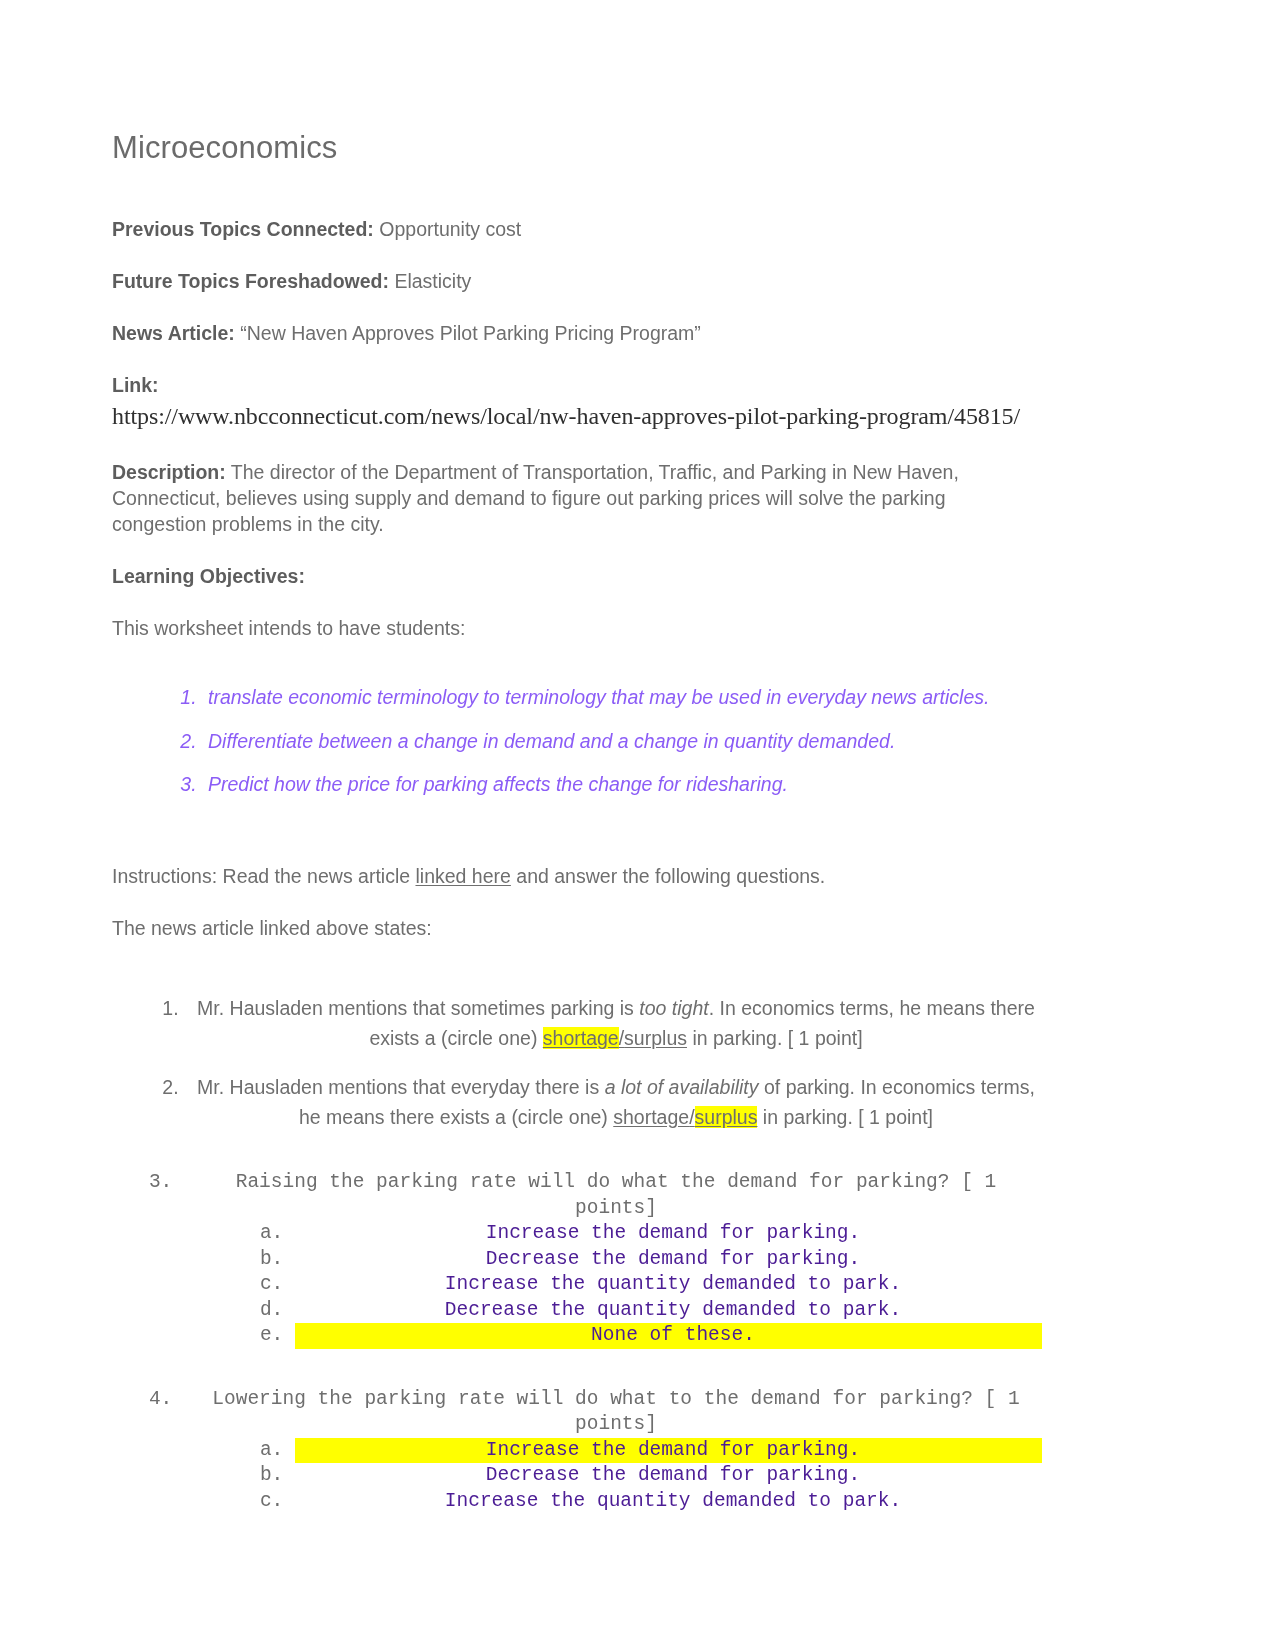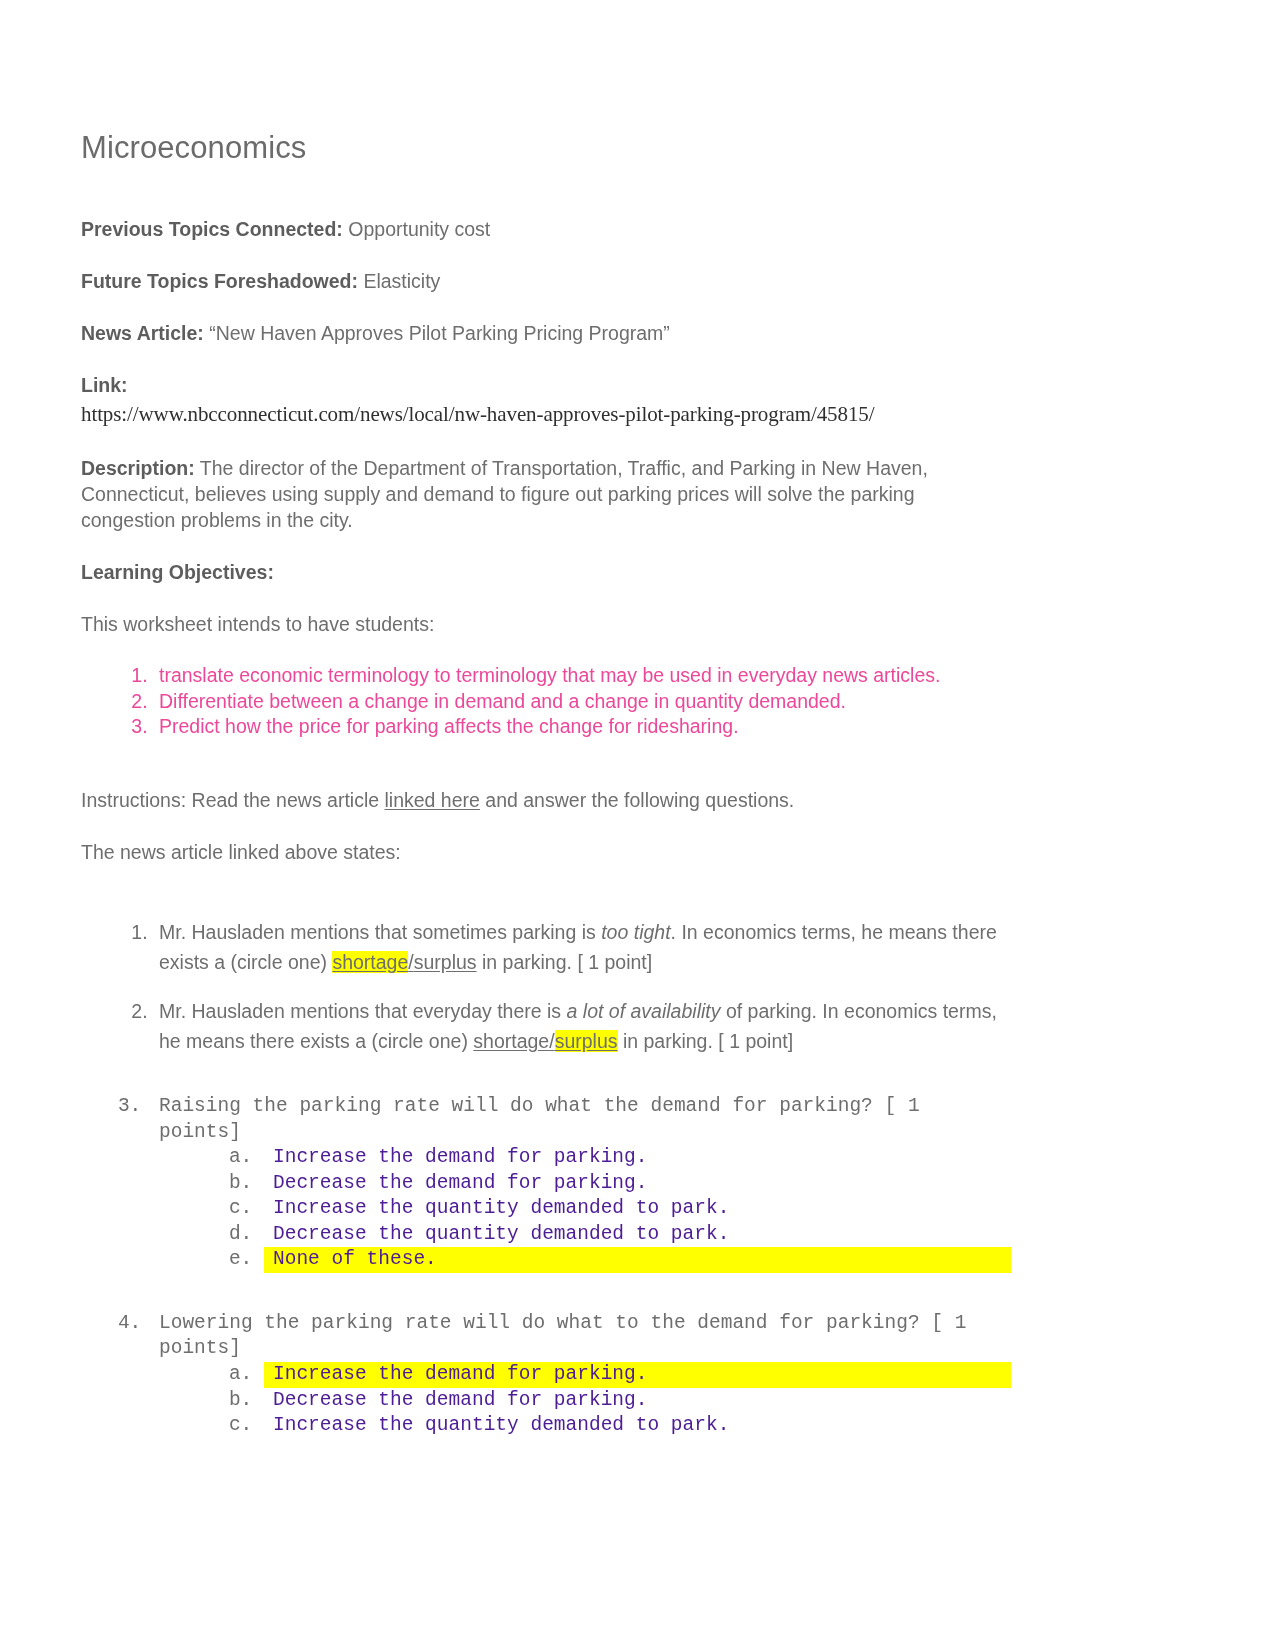--- a/index.html
+++ b/index.html
@@ -13,21 +13,21 @@
     overflow: hidden;
     font-family: "Liberation Sans", sans-serif;
     color: #666666;
     -webkit-font-smoothing: antialiased;
   }
   .page {
     position: relative;
     width: 1021px;
     height: 1650px;
     box-sizing: border-box;
-    padding: 128px 130px 0 81px;
+    padding: 128px 130px 0 112px;
   }
   .content {
     width: 930px;
   }
 
   h1.doc-title {
     font-size: 31px;
     font-weight: 400;
     color: #6b6b6b;
     margin: 0 0 0 0;
@@ -52,52 +52,54 @@
   .gap-lg { height: 47px; }
   .gap-md { height: 26px; }
 
   .lbl {
     font-weight: bold;
     color: #5d5d5d;
   }
 
   p.url-line {
     font-family: "Liberation Serif", serif;
-    font-size: 21px;
+    font-size: 24px;
     line-height: 1.3;
     color: #2f2f2f;
     margin: 3px 0 0 0;
     letter-spacing: -0.1px;
   }
 
   ol.objectives {
     margin: 0;
     padding: 0 0 0 72px;
     list-style-type: decimal;
   }
   ol.objectives li {
     font-size: 19.5px;
     line-height: 1.31;
-    color: #ec4899;
+    color: #8b5cf6;
     padding-left: 6px;
-    margin: 0;
+    margin: 18px;
+    font-style: italic;
   }
 
   .quote {
     font-style: italic;
     font-size: 19.5px;
     line-height: 1.34;
     color: #6e6e6e;
     margin: 0;
   }
 
   ol.questions {
     margin: 0;
     padding: 0 0 0 72px;
     list-style-type: decimal;
+    text-align: center;
   }
   ol.questions > li {
     font-size: 19.5px;
     line-height: 1.54;
     color: #6e6e6e;
     padding-left: 6px;
     margin: 0;
   }
   ol.questions > li.tight {
     line-height: 1.31;

